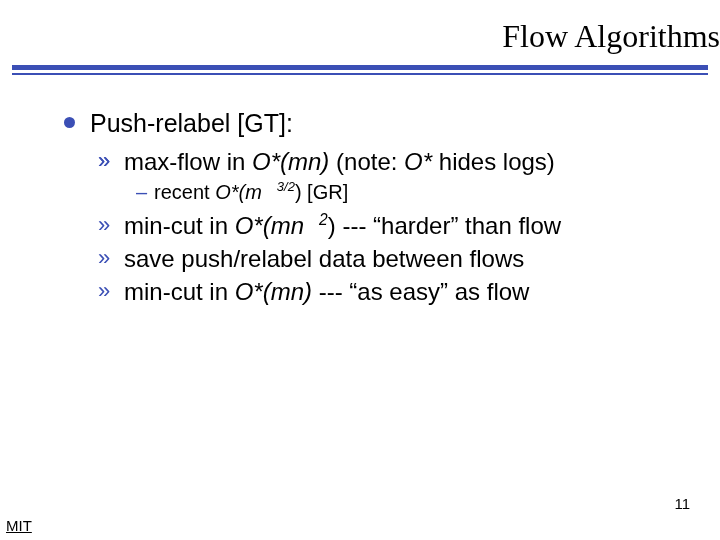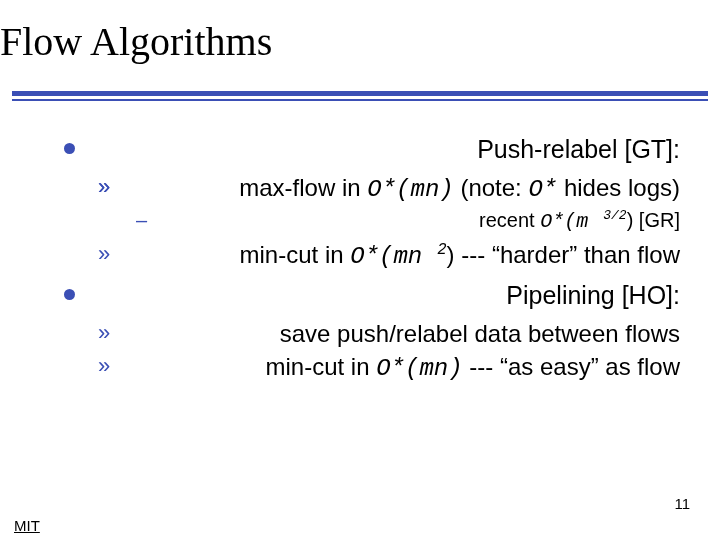--- a/index.html
+++ b/index.html
@@ -13,43 +13,42 @@
     overflow: hidden;
   }
   .slide {
     position: relative;
     width: 720px;
     height: 540px;
     box-sizing: border-box;
   }
   .title {
     font-family: "Times New Roman", Times, serif;
-    font-size: 40px;
-    text-align: left;
+    font-size: 32px;
+    text-align: right;
     padding-top: 18px;
-    padding-bottom: 26px;
+    padding-bottom: 10px;
   }
   .rule-wrap {
     margin: 0 0 0 0;
   }
   .rule-thick {
     height: 5px;
     background: #3b4fb5;
     margin: 0 12px 0 12px;
   }
   .rule-thin {
     height: 2px;
     background: #3b4fb5;
     margin: 3px 12px 0 12px;
   }
   .content {
     padding: 26px 40px 0 64px;
     font-size: 25px;
     line-height: 1.28;
-    text-align: right;
   }
   .l1 {
     margin: 6px 0 8px 0;
     position: relative;
     padding-left: 26px;
   }
   .l1 .bullet-dot {
     position: absolute;
     left: 0;
     top: 10px;
@@ -76,31 +75,31 @@
     position: relative;
     padding-left: 18px;
     font-size: 20px;
   }
   .l3 .dash {
     position: absolute;
     left: 0;
     top: 0;
     color: #3b4fb5;
   }
-  .ital { font-family: Liberation Mono, monospace; font-style: italic; }
+  .ital { font-family: Liberation Sans, sans-serif; font-style: italic; }
   sup { font-size: 0.65em; vertical-align: super; line-height: 0; margin-left: 15px; }
   .pagenum {
     position: absolute;
     right: 30px;
     bottom: 28px;
     font-size: 15px;
   }
   .footer {
     position: absolute;
-    left: 14px;
+    left: 6px;
     bottom: 6px;
     font-size: 15px;
     text-decoration: underline;
   }
 </style>
 </head>
 <body>
 
 <div class="slide">
 
@@ -130,24 +129,20 @@
     <div class="l3">
       <span class="dash">–</span>
       <span><span>recent </span><span class="ital"><span>O*(m</span><sup>3/2</sup></span><span>) [GR]</span></span>
     </div>
 
     <div class="l2">
       <span class="raquo">»</span>
       <span><span>min-cut in </span><span class="ital"><span>O*(mn</span><sup>2</sup></span><span>) --- “harder” than flow</span></span>
     </div>
 
-    <div class="l1">
-      <span class="bullet-dot"></span>
-      <span>Pipelining [HO]:</span>
-    </div>
 
     <div class="l2">
       <span class="raquo">»</span>
       <span>save push/relabel data between flows</span>
     </div>
 
     <div class="l2">
       <span class="raquo">»</span>
       <span><span>min-cut in </span><span class="ital">O*(mn)</span><span> --- “as easy” as flow</span></span>
     </div>

